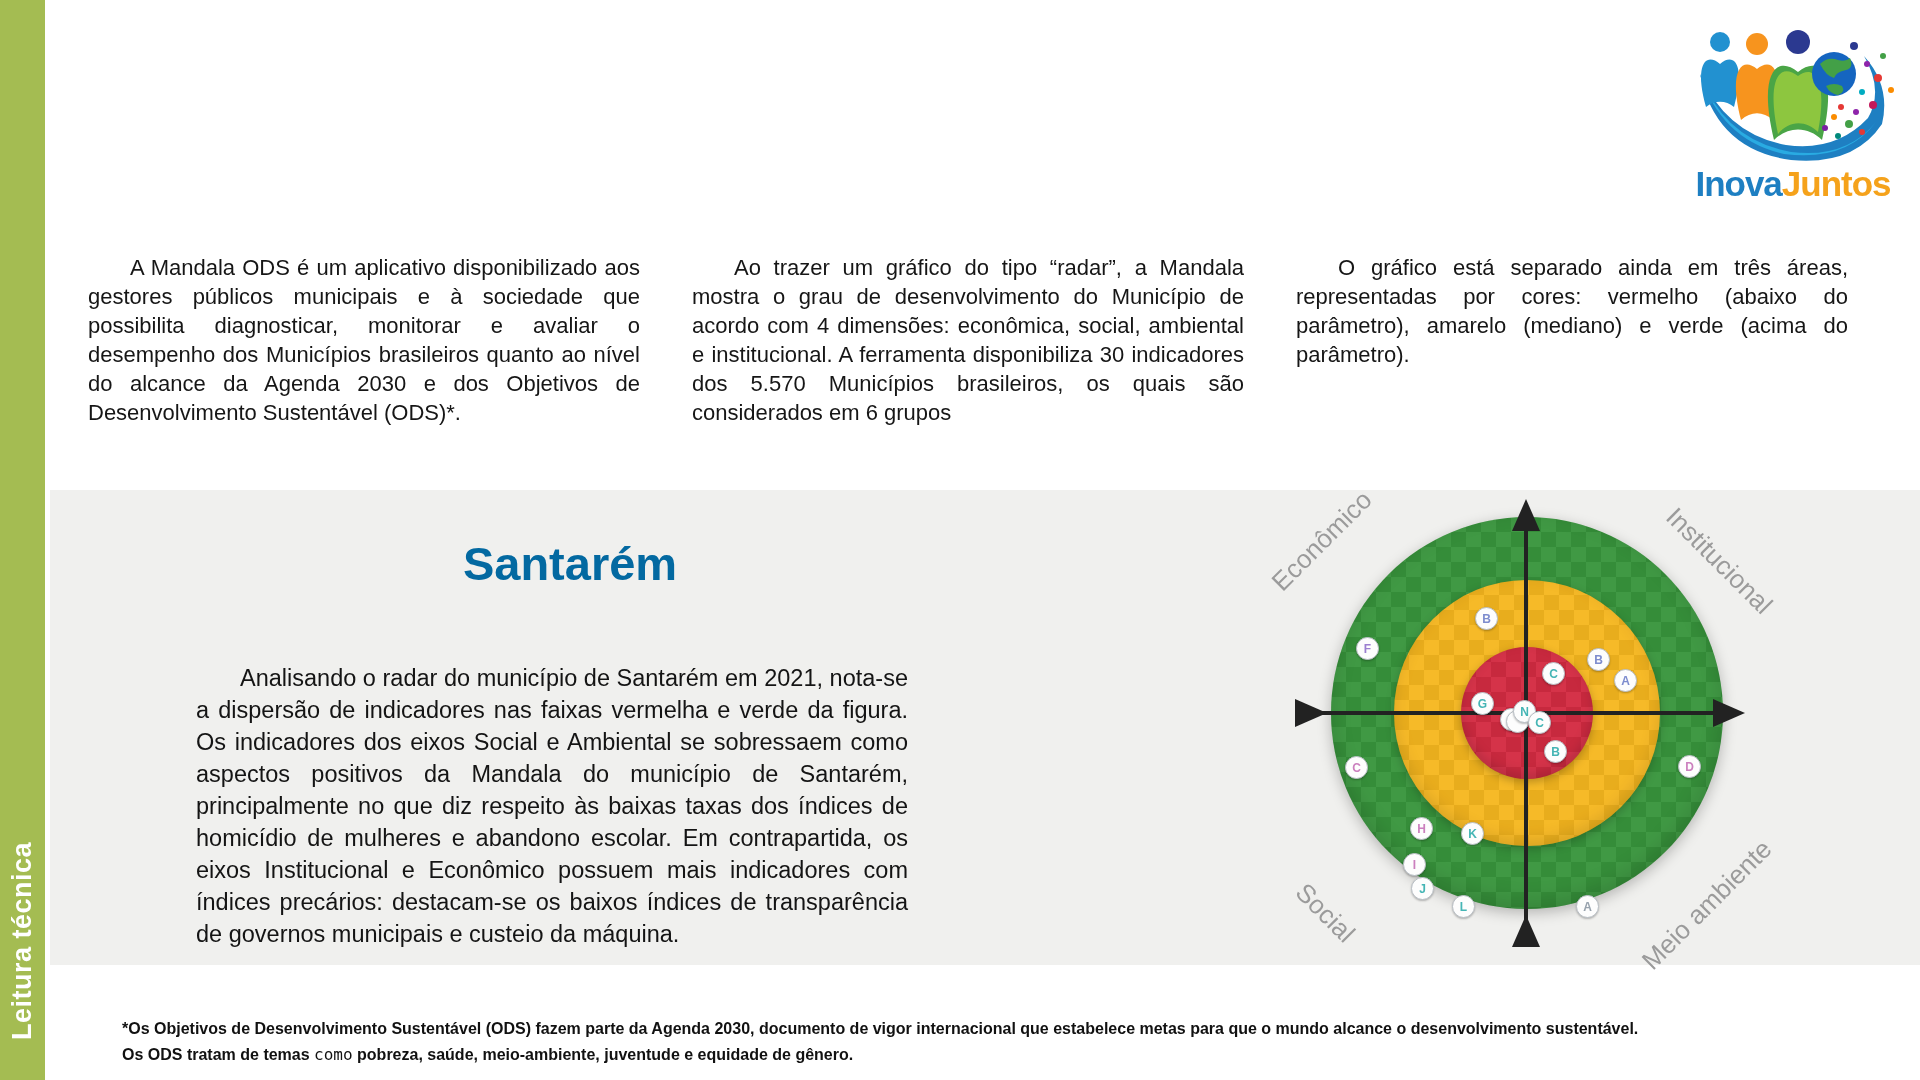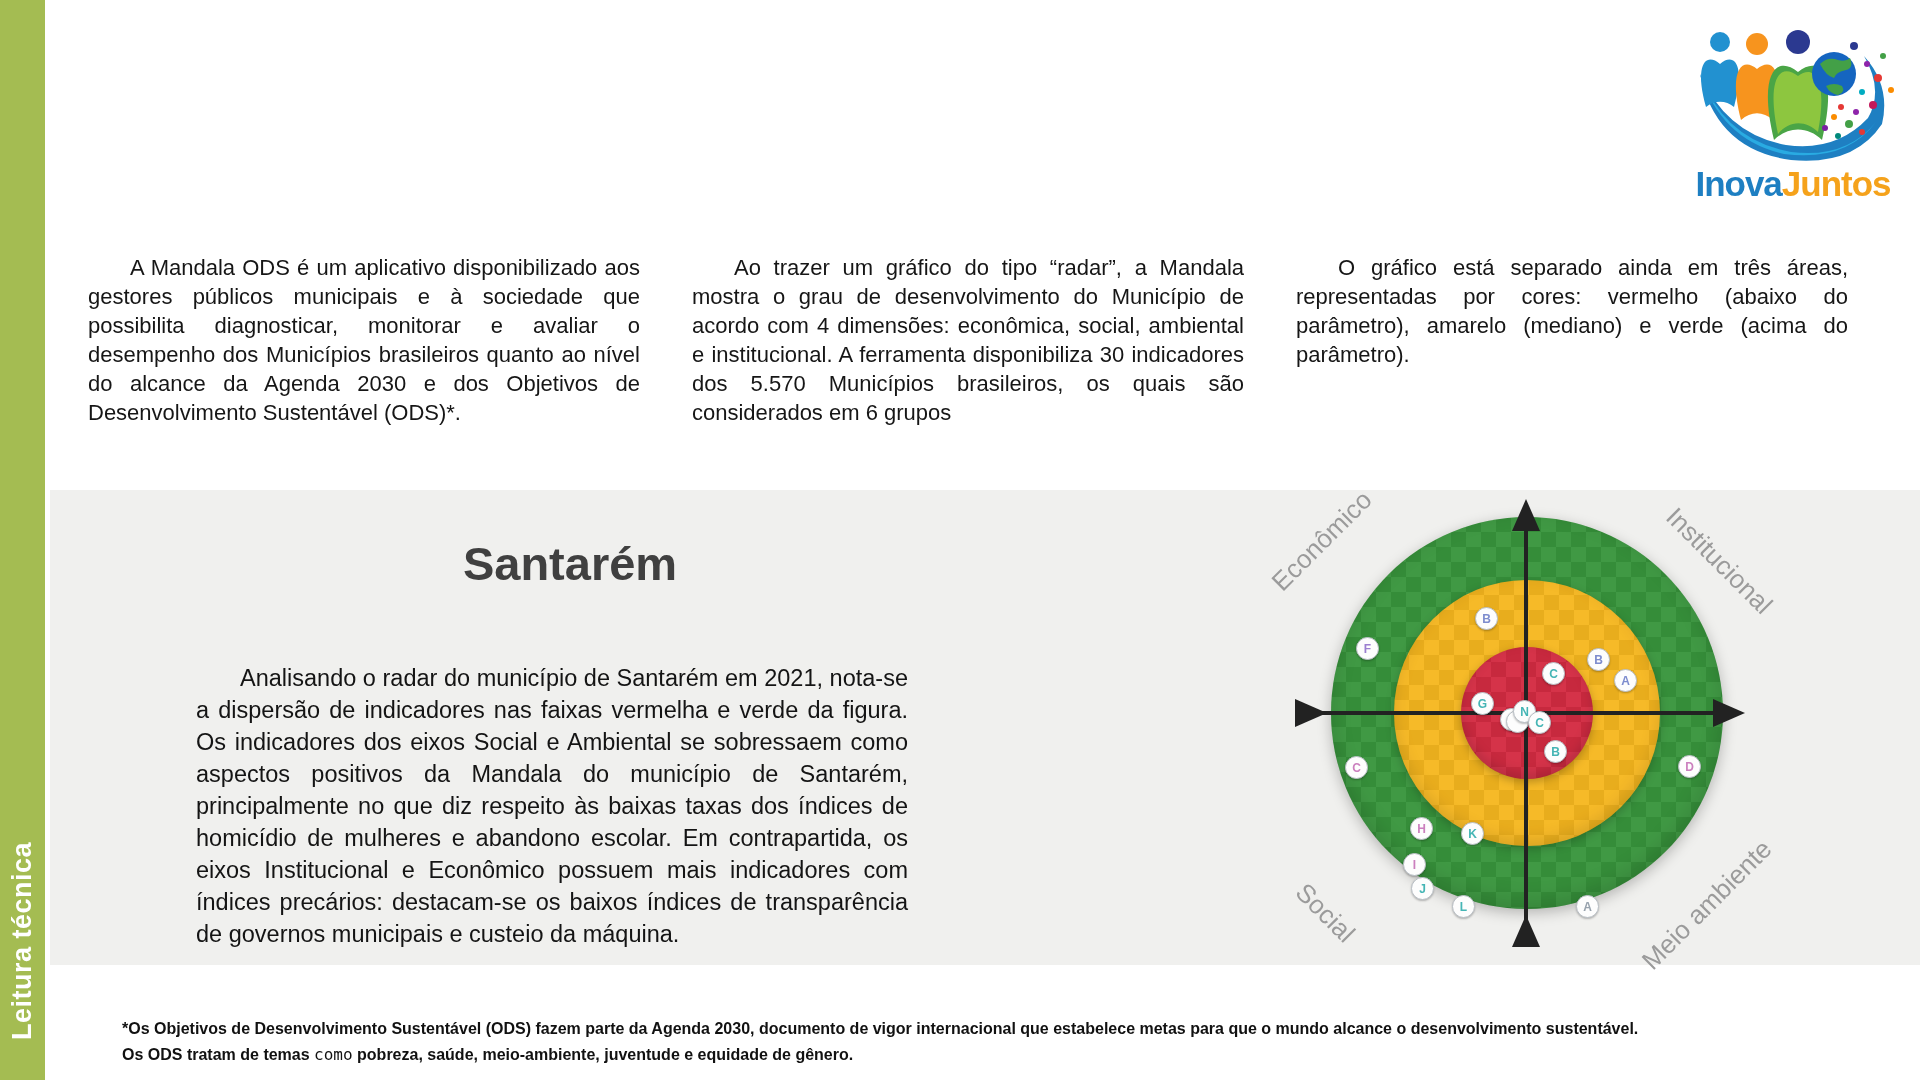--- a/index.html
+++ b/index.html
@@ -20,21 +20,21 @@
   
   .col{position:absolute;top:253px;width:552px;font-size:22px;line-height:29px;
        text-align:justify;color:#161616;}
   .col p{margin:0;text-indent:42px;}
   .col-1{left:88px;}
   .col-2{left:692px;}
   .col-3{left:1296px;}
   
   .section-title{
     position:absolute;left:180px;top:536px;width:780px;text-align:center;
-    color:#404040;font-size:47px;font-weight:bold;margin:0;
+    color:#0369a1;font-size:47px;font-weight:bold;margin:0;
   }
   .section-body{
     position:absolute;left:180px;top:646px;width:712px;
     font-size:23.5px;line-height:32px;text-align:justify;margin:16px;text-indent:44px;
   }
   
   .mandala{position:absolute;left:1267px;top:453px;width:520px;height:520px;}
   .ring{position:absolute;border-radius:50%;overflow:hidden;}
   .ring::after{content:"";position:absolute;inset:0;border-radius:50%;
     background:repeating-conic-gradient(rgba(0,0,0,0.055) 0deg 90deg, rgba(255,255,255,0.04) 90deg 180deg);

